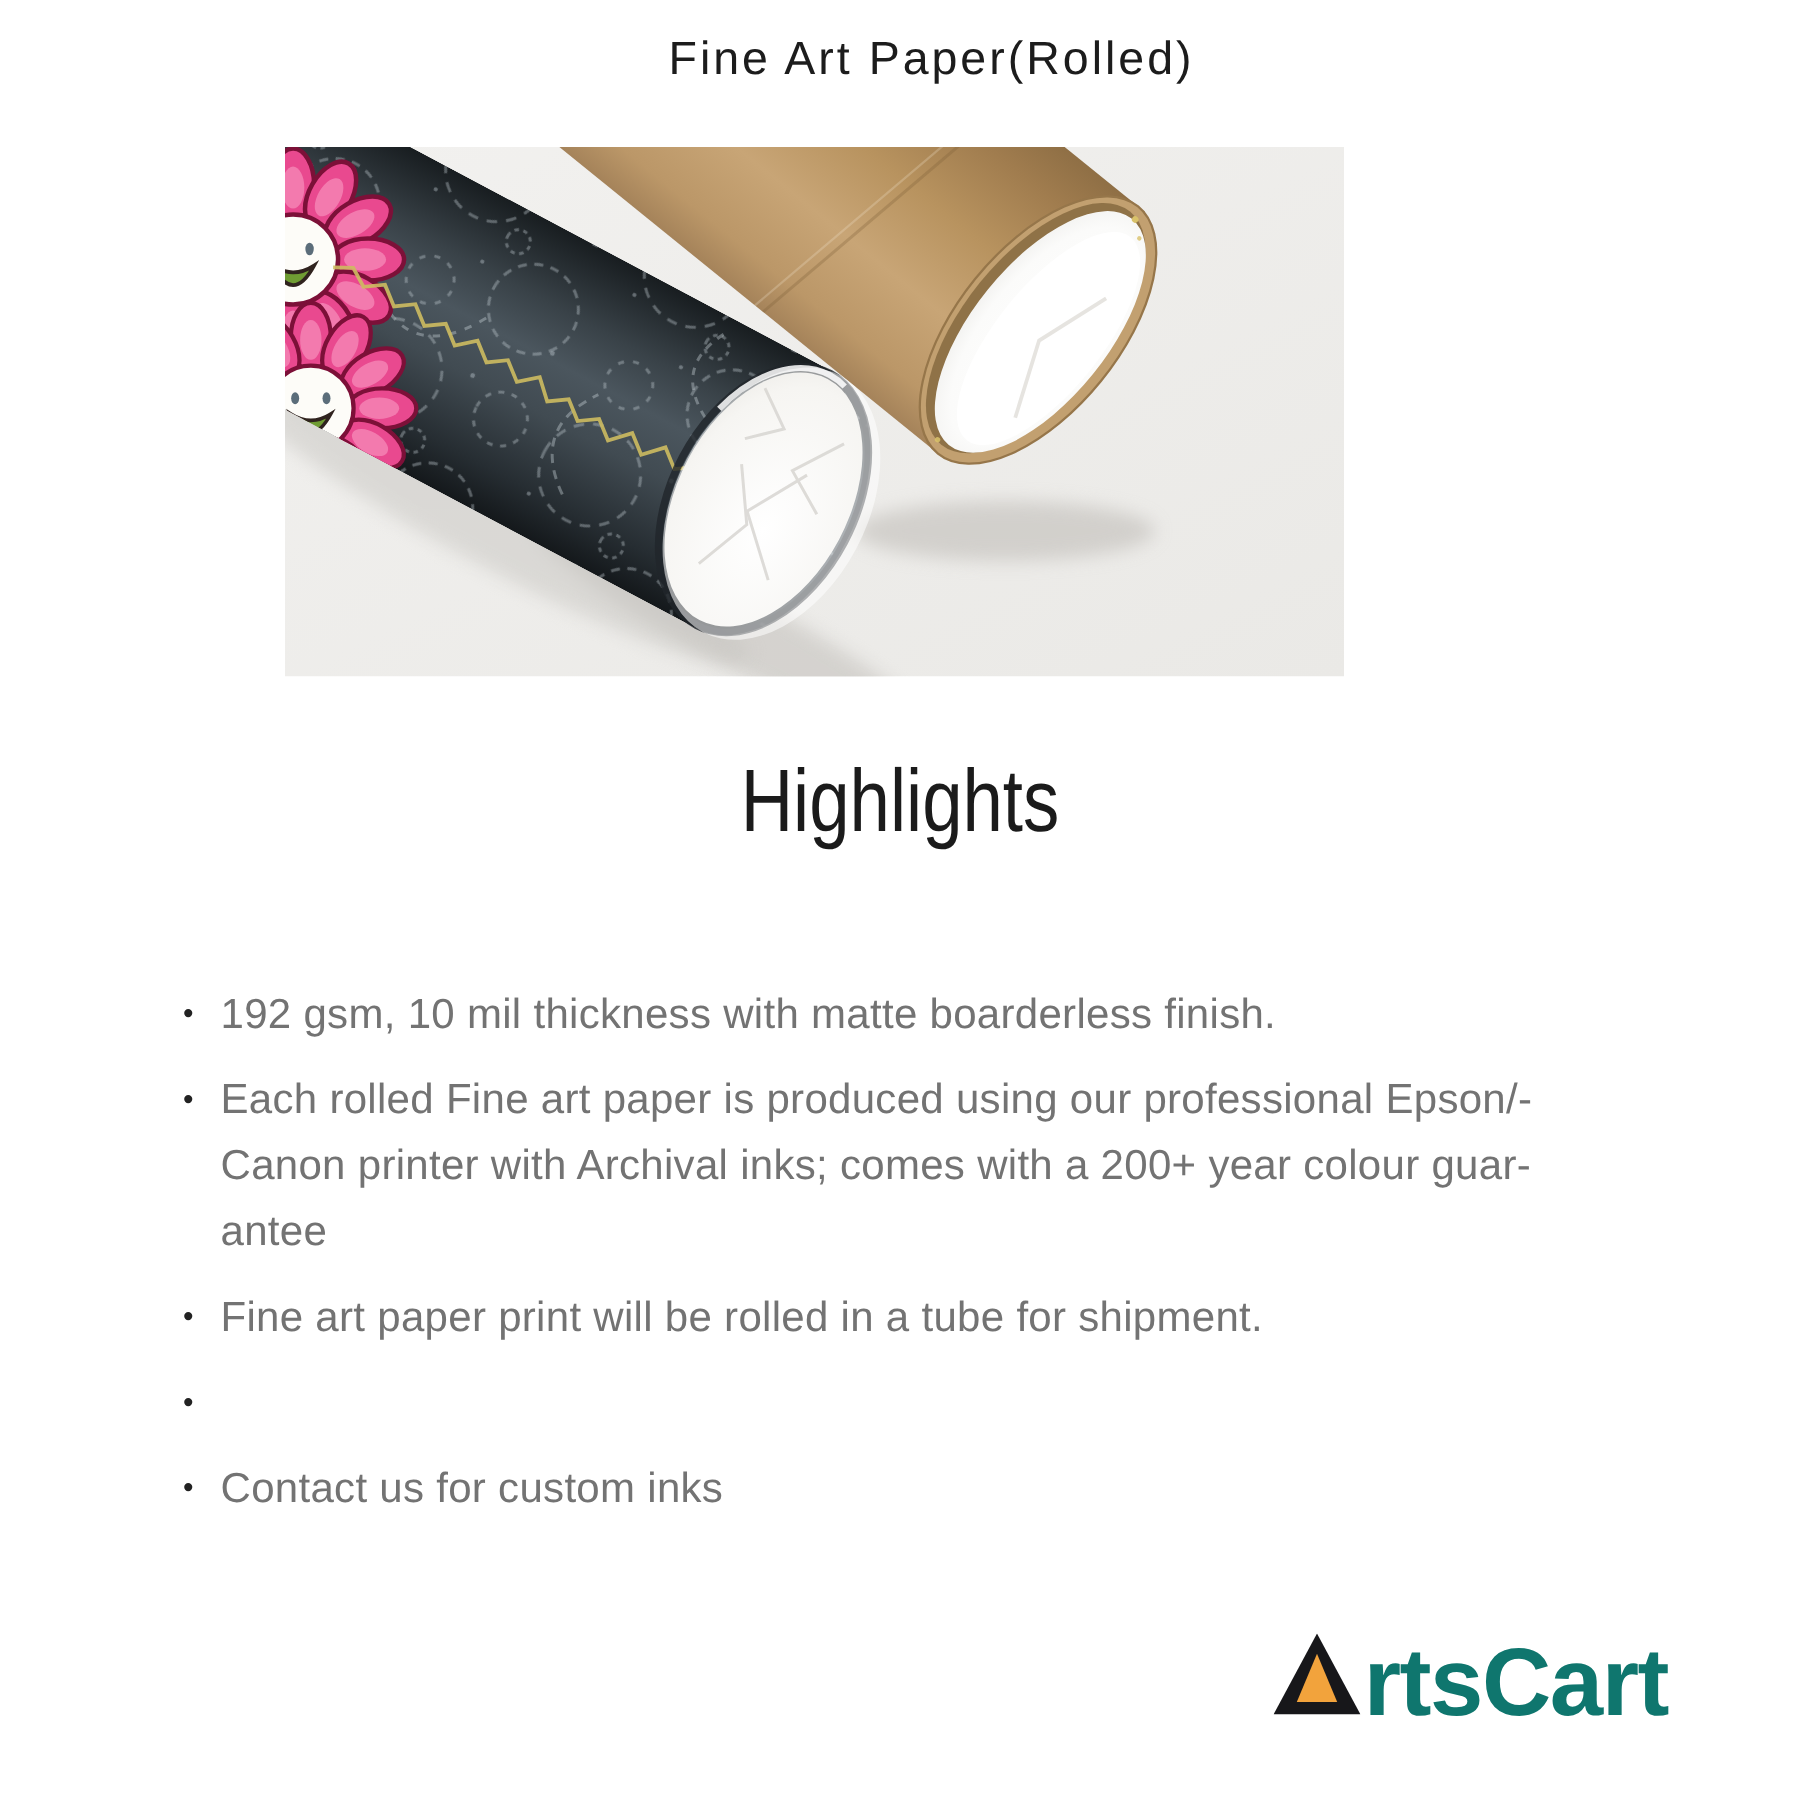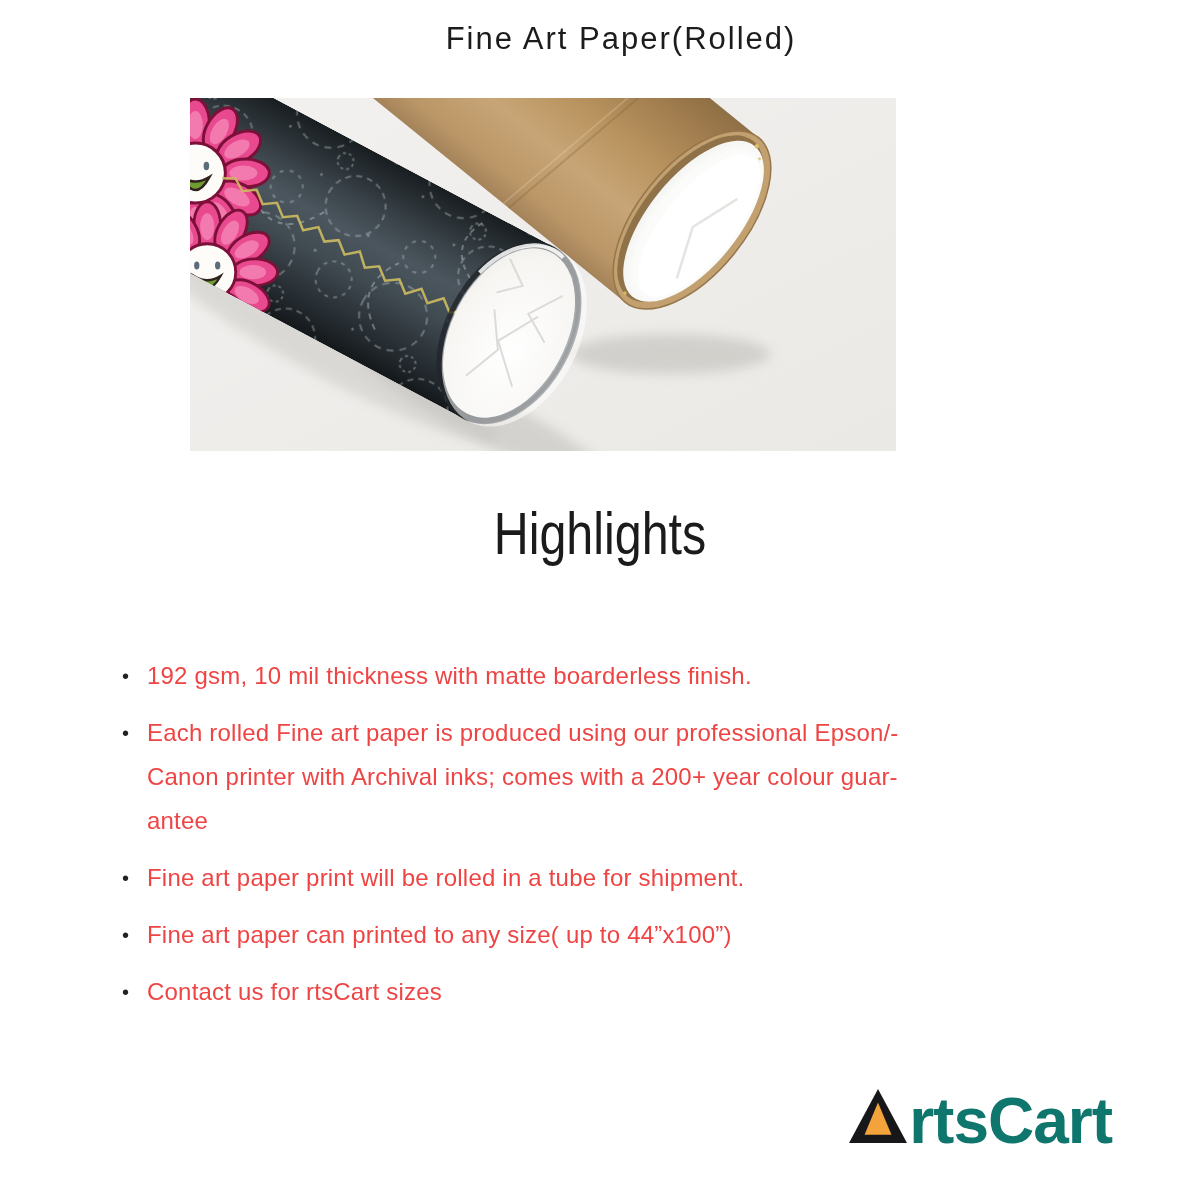--- a/index.html
+++ b/index.html
@@ -26,21 +26,21 @@
     transform:scaleX(.82);
   }
 
   
   .bullets{
     position:absolute;left:122px;top:654px;right:70px;margin:0;padding:0;list-style:none;
   }
   .bullets li{display:flex;align-items:flex-start;margin-bottom:13px;}
   .dot{flex:none;width:25px;font-size:20px;line-height:44px;color:#222222;}
   .bt{
-    font-size:24px;line-height:44px;color:#ef4444;letter-spacing:.2px;
+    font-size:28px;line-height:44px;color:#737373;letter-spacing:.2px;
     white-space:pre-line;
   }
 
   
   .logo{position:absolute;right:88px;bottom:52px;white-space:nowrap;}
   .logo-a{display:inline-block;width:58px;height:54px;vertical-align:0;}
   .logo-text{
     display:inline-block;font-size:64px;font-weight:700;letter-spacing:-1px;
     color:#0f766e;margin-left:2px;line-height:54px;vertical-align:baseline;
   }
@@ -206,25 +206,24 @@
       <span class="bt">Each rolled Fine art paper is produced using our professional Epson/-
 Canon printer with Archival inks; comes with a 200+ year colour guar-
 antee</span>
     </li>
     <li>
       <span class="dot">•</span>
       <span class="bt">Fine art paper print will be rolled in a tube for shipment.</span>
     </li>
     <li>
       <span class="dot">•</span>
-      <span class="bt">Fine art paper can printed to any size( up to 44”x100”)</span>
-    </li>
-    <li>
-      <span class="dot">•</span>
-      <span class="bt">Contact us for rtsCart sizes</span>
+    </li>
+    <li>
+      <span class="dot">•</span>
+      <span class="bt">Contact us for custom inks</span>
     </li>
   </ul>
 
   <div class="logo">
     <svg class="logo-a" viewBox="0 0 56 52" aria-hidden="true">
       <polygon points="28,0 0,52 56,52" fill="#17171a"></polygon>
       <polygon points="28,13 15,44 41,44" fill="#F2A33C"></polygon>
     </svg><span class="logo-text">rtsCart</span>
   </div>
 

